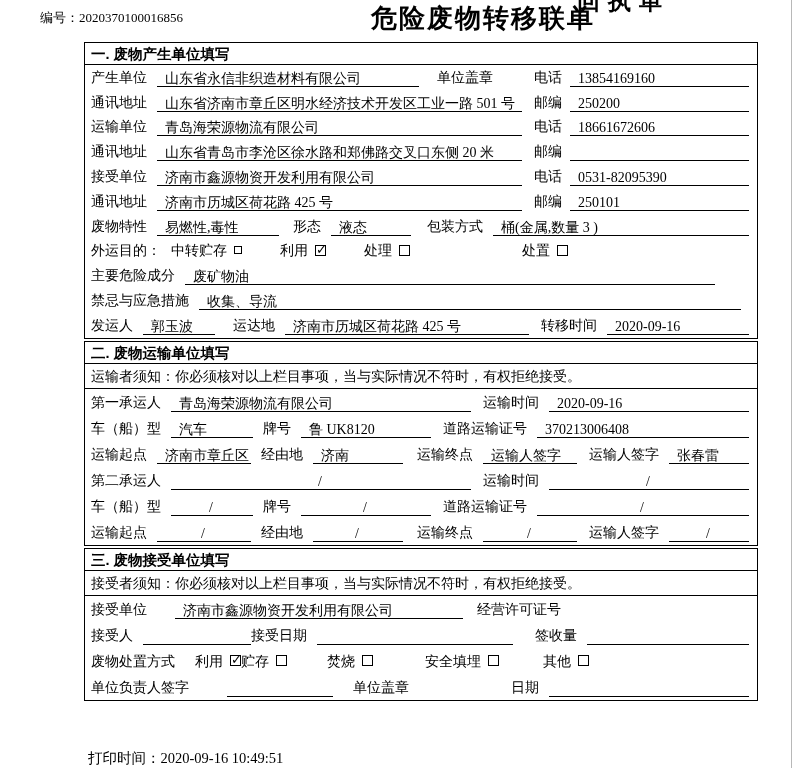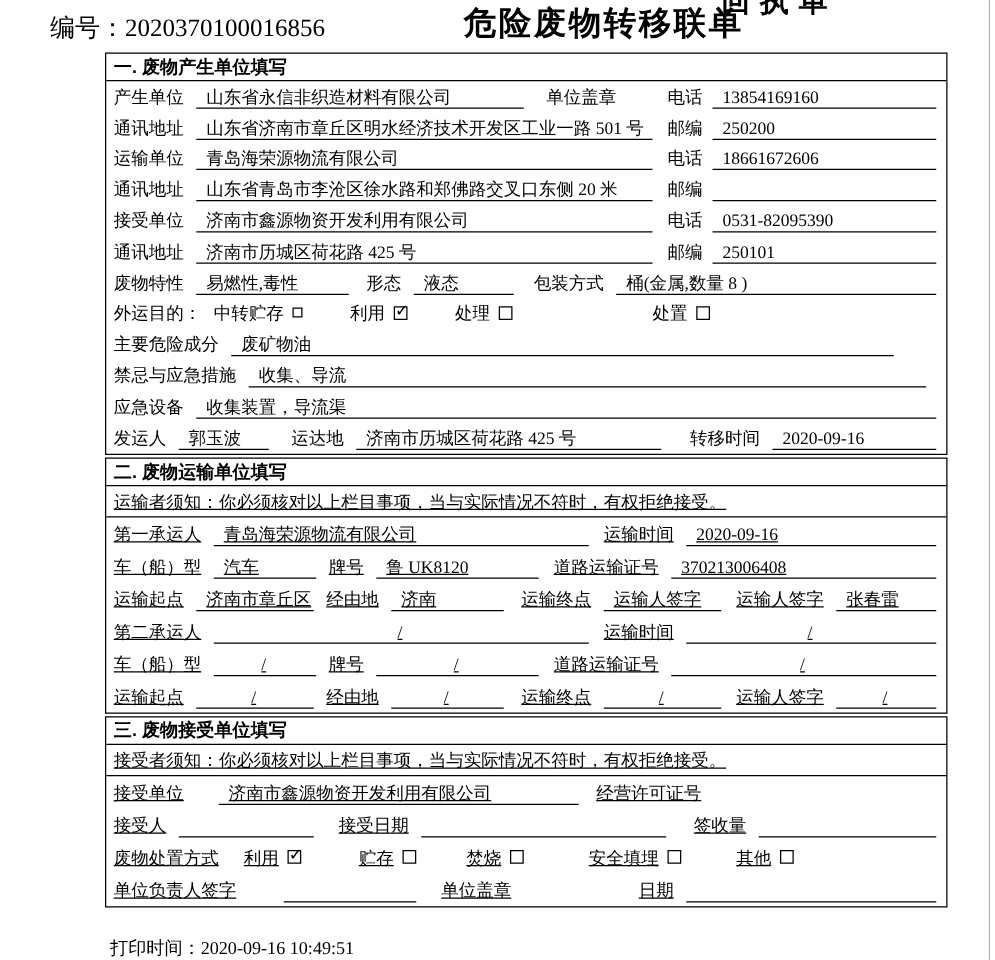--- a/index.html
+++ b/index.html
@@ -4,46 +4,46 @@
 <style>
   * { box-sizing: border-box; margin: 0; padding: 0; }
   html,body { background:#ffffff; }
   body {
     width:796px; height:768px; position:relative; overflow:hidden;
     color:#000; font-family:"Liberation Serif","DejaVu Serif",serif;
     font-size:14px;
   }
   .hd-sans { font-family:"Liberation Sans","DejaVu Sans",sans-serif; }
 
-  .serial { position:absolute; left:40px; top:9px; font-size:20px; white-space:nowrap; }
+  .serial { position:absolute; left:40px; top:9px; font-size:13px; white-space:nowrap; }
   .doc-title {
     position:absolute; left:443px; top:1px; transform:translateX(-50%);
     font-size:26px; font-weight:bold; letter-spacing:2px; white-space:nowrap;margin-left:40px;
   }
   .stamp-clip { position:absolute; left:577px; top:0; width:150px; height:13px; overflow:hidden; }
   .stamp-inner { display:block; font-size:23px; font-weight:bold; letter-spacing:8px;
     margin-top:-14px; white-space:nowrap; }
 
   .edge-line { position:absolute; right:4px; top:0; width:1px; height:768px; background:#b8b8b8; }
 
   .tbl { position:absolute; left:84px; top:42px; width:674px; }
   .box { border:1px solid #000; background:#fff; }
   .box + .box { margin-top:2px; }
 
   .sec-header {
     font-weight:bold; font-size:14.5px; height:22px; line-height:20px;
     padding:1px 6px 0; border-bottom:1px solid #000;
   }
-  .notice { height:25px; padding:4px 6px 0; border-bottom:1px solid #000; white-space:nowrap;text-decoration:underline; }
+  .notice { height:25px; padding:4px 6px 0; border-bottom:1px solid #000; white-space:nowrap; }
 
   .frow {
     display:flex; align-items:flex-end;
     height:24.8px; padding:0 8px 3px 6px; white-space:nowrap;
   }
-  .s23 .frow { height:26px;text-decoration:underline; }
+  .s23 .frow { height:26px; }
 
   .lbl { margin-right:10px; flex:none; }
   .val {
     border-bottom:1px solid #000; padding:0 2px 0 8px;
     height:17px; line-height:17px; flex:none; overflow:hidden;
   }
   .flex1 { flex:1 1 auto; }
   .rgrp { margin-left:auto; display:flex; align-items:flex-end; width:215px; flex:none; }
   .rgrp .lbl { margin-right:8px; }
   .rgrp .val { flex:1 1 auto; }
@@ -137,21 +137,21 @@
       </span>
     </div>
 
 
     <div class="frow">
       <span class="lbl">废物特性</span>
       <span class="val" style="width:122px">易燃性,毒性</span>
       <span class="lbl" style="margin-left:14px">形态</span>
       <span class="val" style="width:80px">液态</span>
       <span class="lbl" style="margin-left:16px">包装方式</span>
-      <span class="val flex1">桶(金属,数量 8 )</span>
+      <span class="val flex1">桶(金属,数量 3 )</span>
     </div>
 
     <div class="frow">
       <span class="lbl">外运目的：</span>
       <span class="opt">
         <span class="olabel">中转贮存</span>
         <span class="cb cb-sm"></span>
       </span>
       <span class="opt" style="margin-left:38px">
         <span class="olabel">利用</span>
@@ -170,31 +170,27 @@
     <div class="frow">
       <span class="lbl">主要危险成分</span>
       <span class="val flex1" style="margin-right:34px">废矿物油</span>
     </div>
 
     <div class="frow">
       <span class="lbl">禁忌与应急措施</span>
       <span class="val flex1" style="margin-right:8px">收集、导流</span>
     </div>
 
-    <div class="frow">
-      <span class="lbl">应急设备</span>
-      <span class="val flex1">收集装置，导流渠</span>
-    </div>
 
     <div class="frow">
       <span class="lbl">发运人</span>
       <span class="val" style="width:72px">郭玉波</span>
       <span class="lbl" style="margin-left:18px">运达地</span>
       <span class="val" style="width:244px">济南市历城区荷花路 425 号</span>
-      <span class="lbl" style="margin-left:23px">转移时间</span>
+      <span class="lbl" style="margin-left:12px">转移时间</span>
       <span class="val flex1">2020-09-16</span>
     </div>
   </div>
 
   <div class="box s23">
     <div class="sec-header hd-sans">二. 废物运输单位填写</div>
     <div class="notice">运输者须知：你必须核对以上栏目事项，当与实际情况不符时，有权拒绝接受。</div>
 
     <div class="frow">
       <span class="lbl">第一承运人</span>
@@ -257,33 +253,33 @@
 
     <div class="frow">
       <span class="lbl" style="margin-right:28px">接受单位</span>
       <span class="val" style="width:288px">济南市鑫源物资开发利用有限公司</span>
       <span class="lbl" style="margin-left:14px">经营许可证号</span>
     </div>
 
     <div class="frow">
       <span class="lbl">接受人</span>
       <span class="val" style="width:108px"></span>
-      <span class="lbl" style="margin-left:20px">接受日期</span>
+      <span class="lbl" style="">接受日期</span>
       <span class="val" style="width:196px"></span>
       <span class="lbl" style="margin-left:22px">签收量</span>
       <span class="val flex1"></span>
     </div>
 
     <div class="frow">
       <span class="lbl">废物处置方式</span>
       <span class="opt" style="margin-left:10px">
         <span class="olabel">利用</span>
         <span class="cb checked"></span>
       </span>
-      <span class="opt" style="margin-left:46px">
+      <span class="opt" style="">
         <span class="olabel">贮存</span>
         <span class="cb"></span>
       </span>
       <span class="opt" style="margin-left:40px">
         <span class="olabel">焚烧</span>
         <span class="cb"></span>
       </span>
       <span class="opt" style="margin-left:52px">
         <span class="olabel">安全填埋</span>
         <span class="cb"></span>

